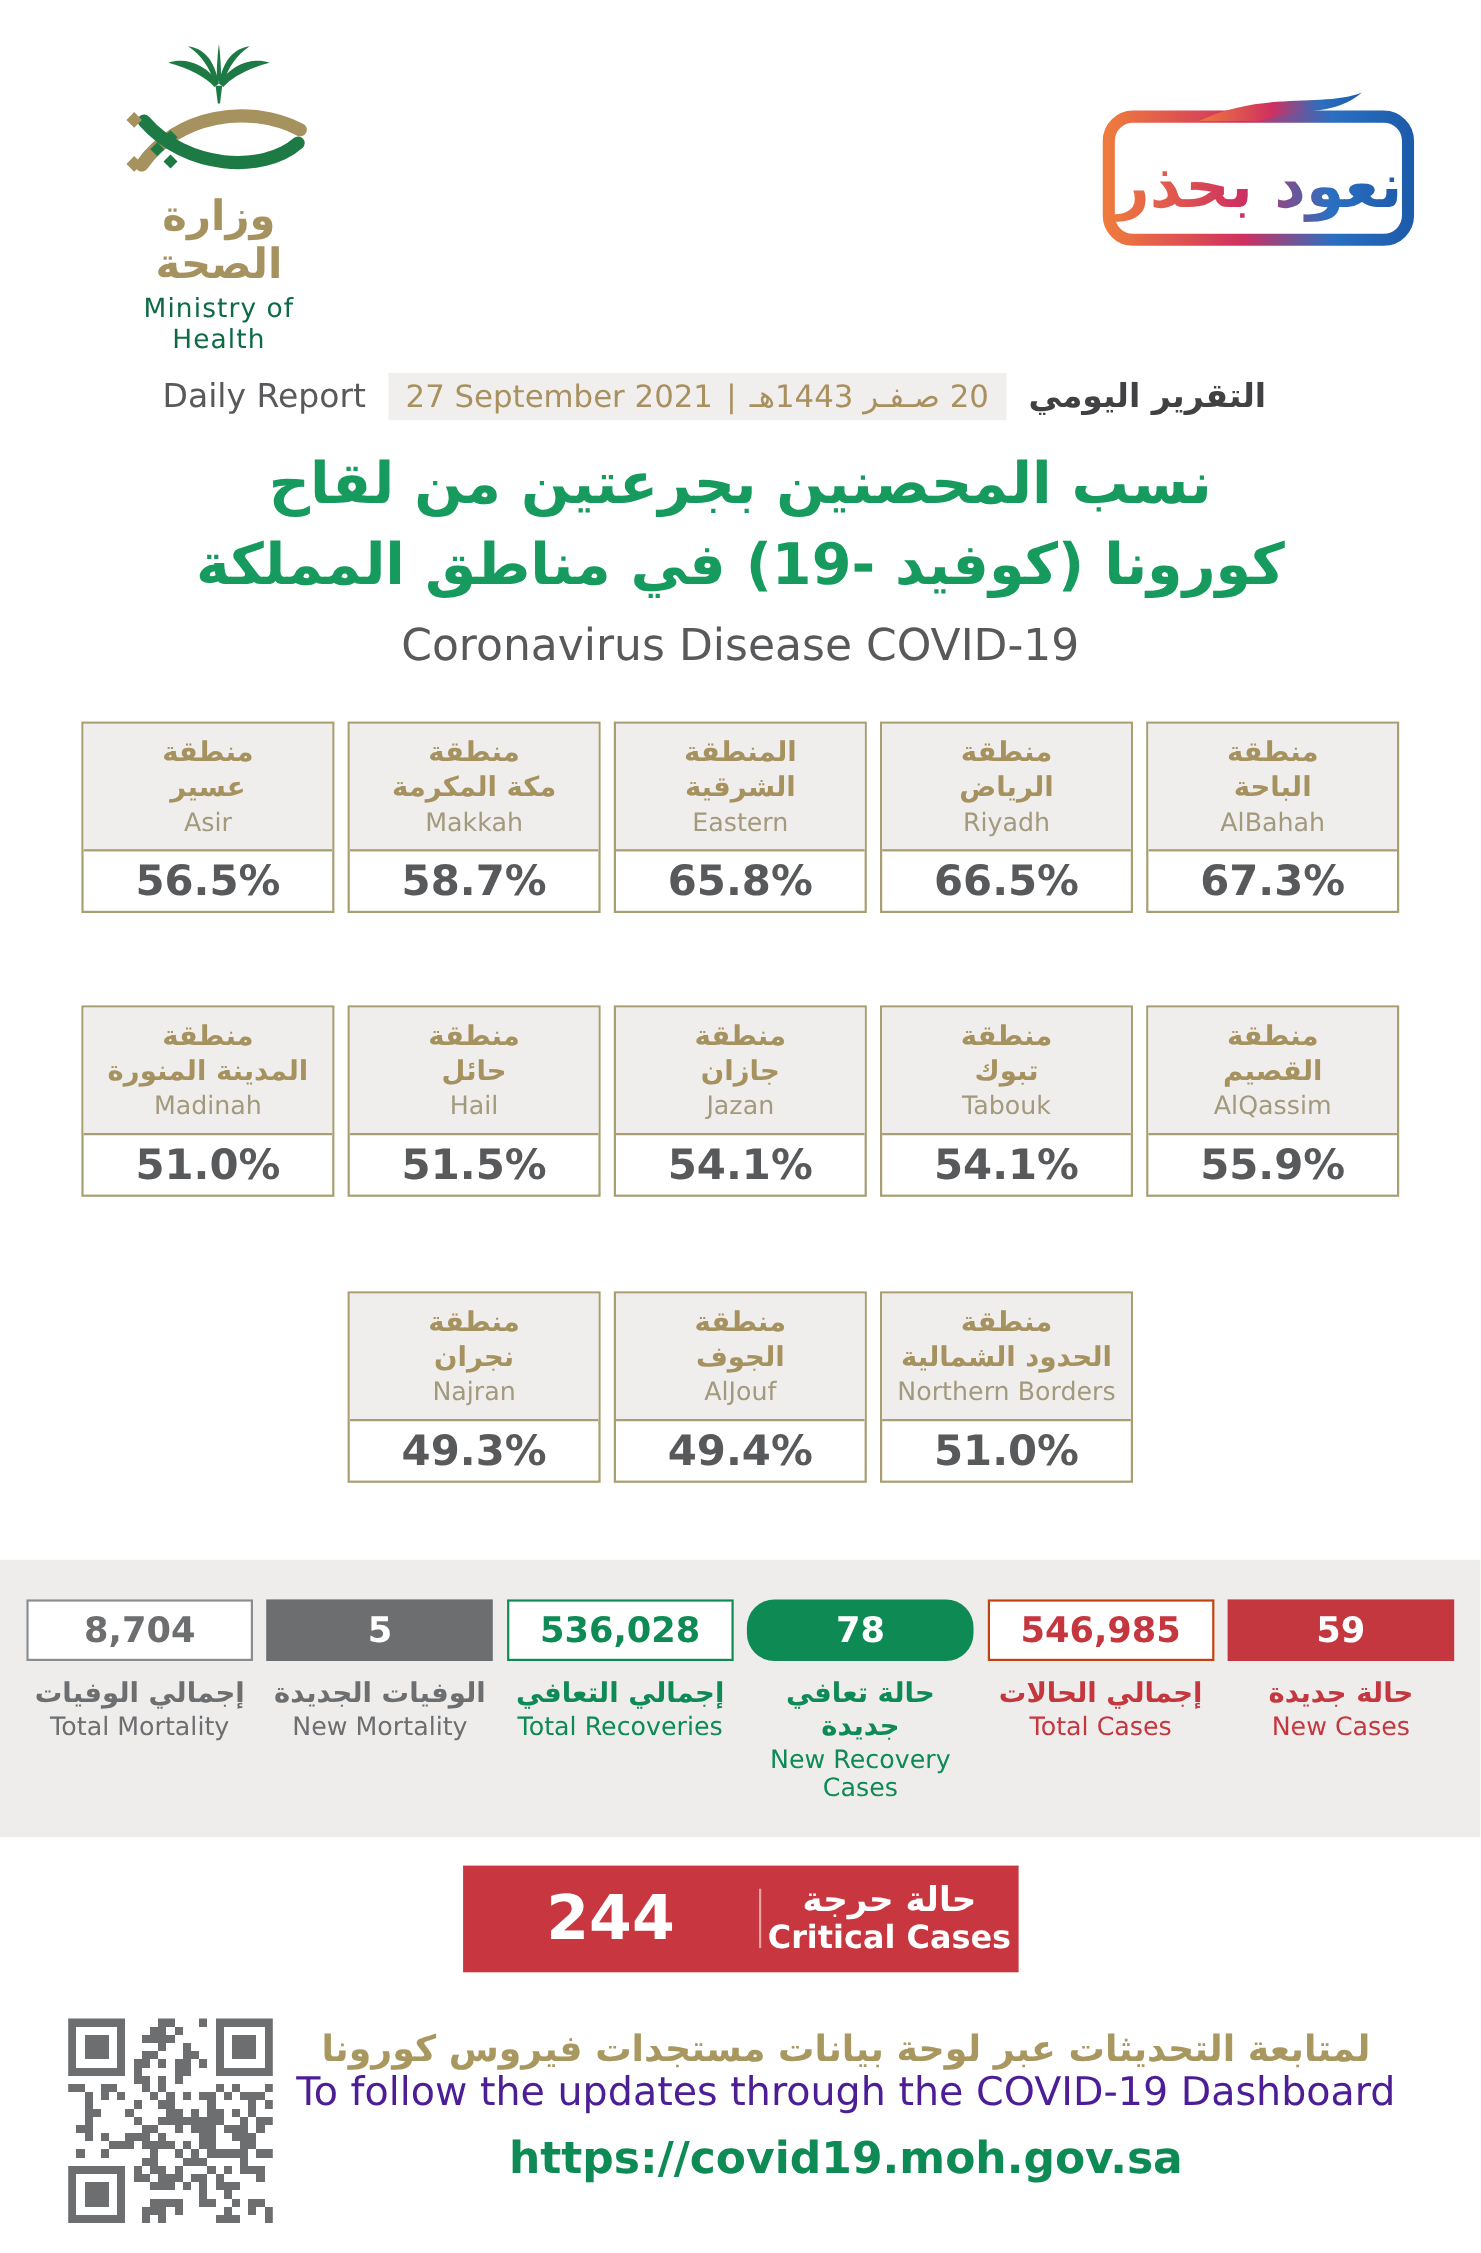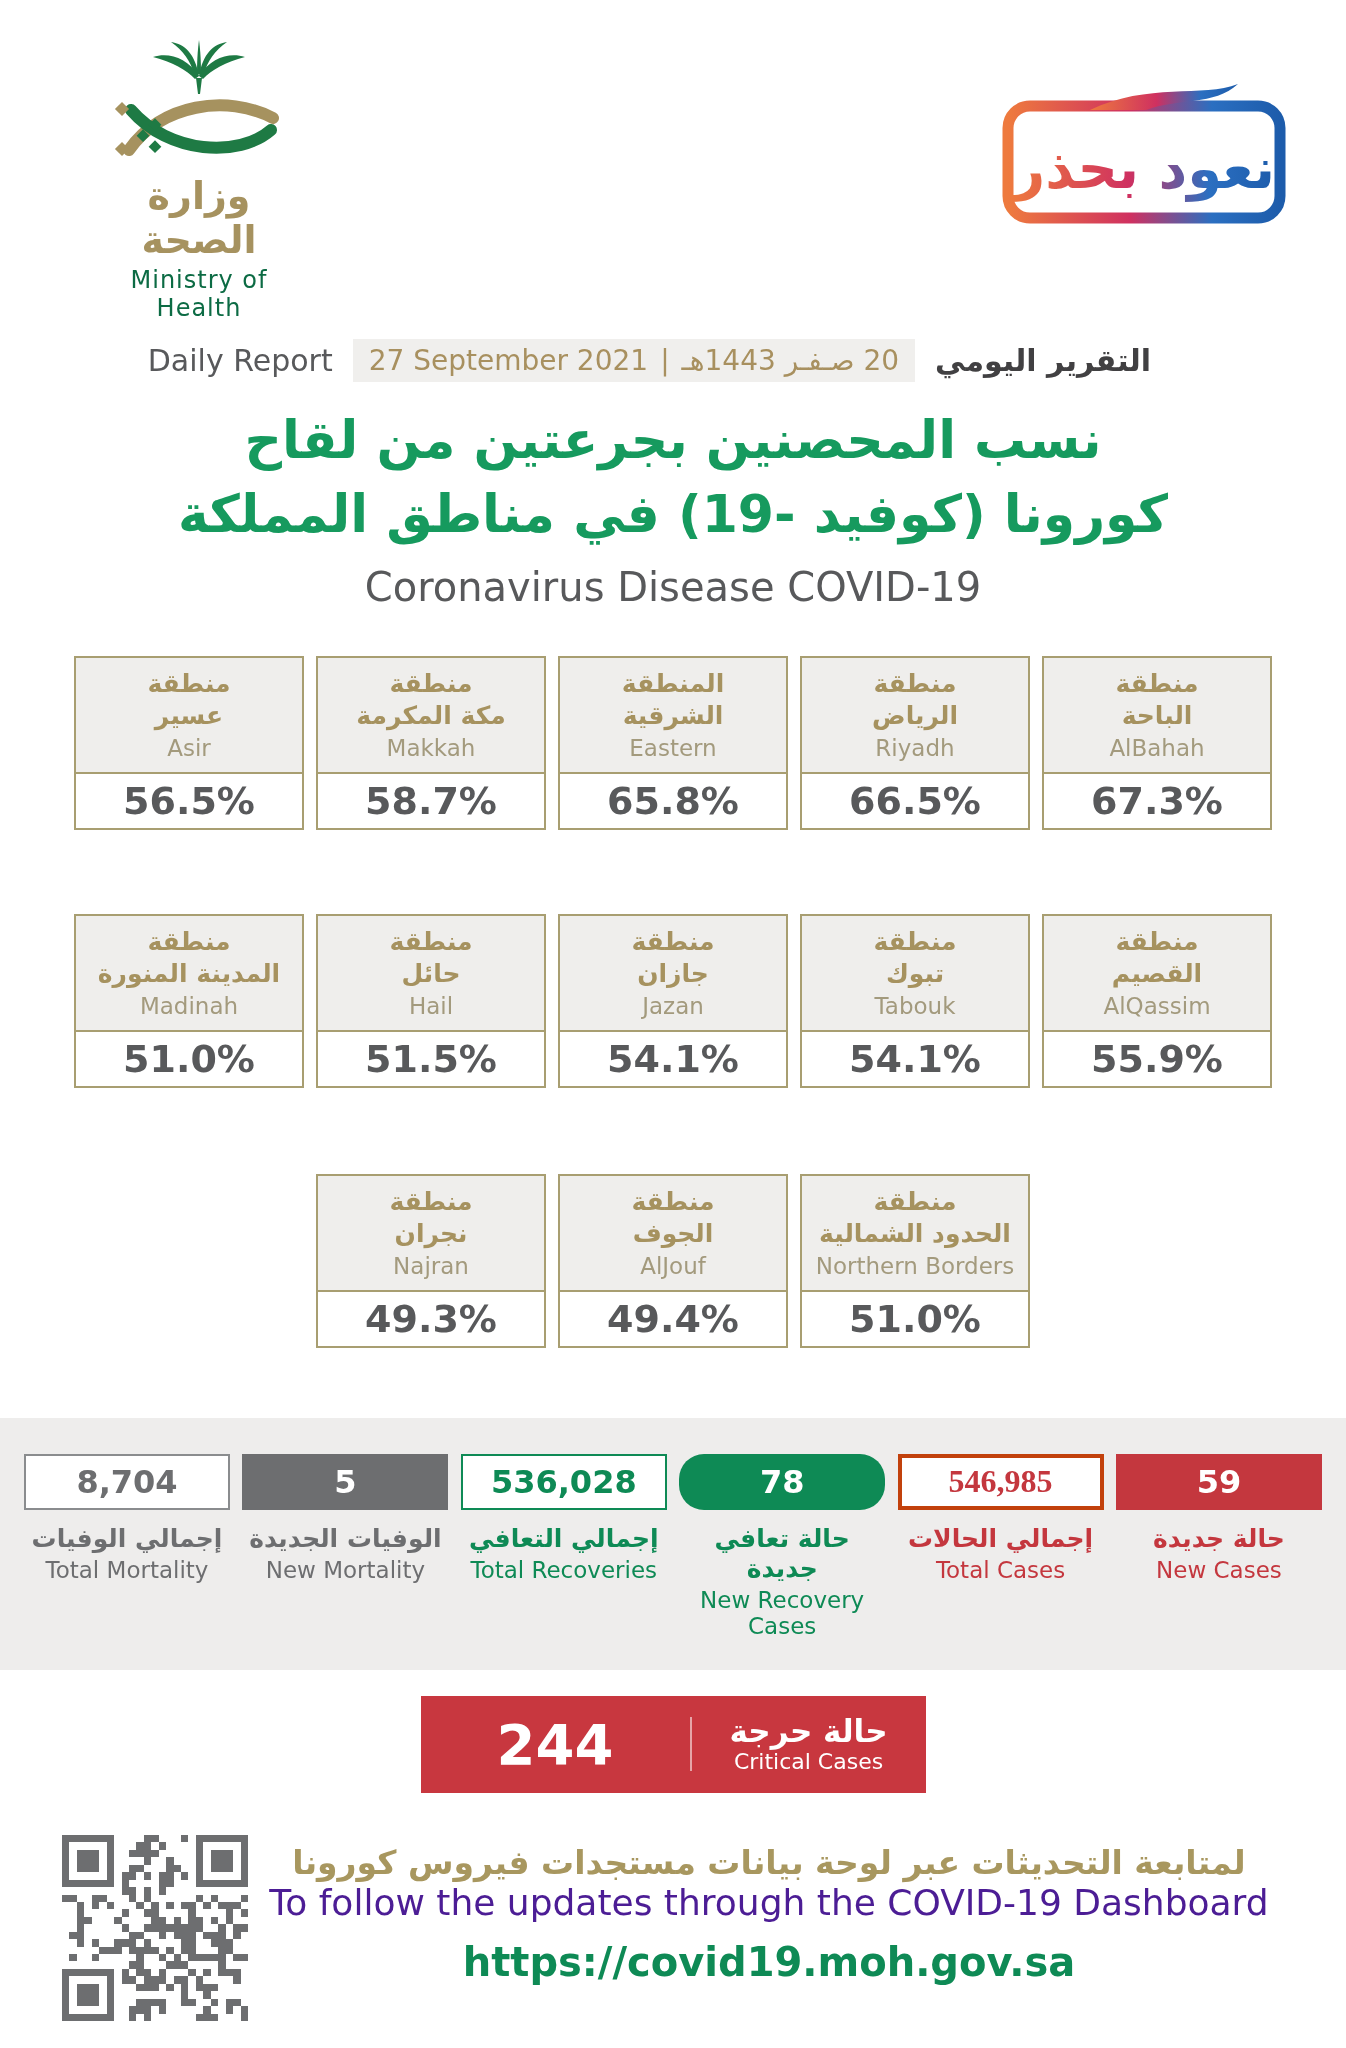--- a/index.html
+++ b/index.html
@@ -33,32 +33,32 @@
   .card-en{color:#a39a7d;font-size:23px;margin-top:3px;}
   .card-val{height:54px;display:flex;align-items:center;justify-content:center;color:#58595b;font-weight:bold;font-size:38px;}
   
   .stats{margin-top:70px;background:#eeedec;padding:36px 24px 30px;display:flex;justify-content:space-between;}
   .stat{width:206px;text-align:center;}
   .stat-box{height:56px;display:flex;align-items:center;justify-content:center;font-size:32px;font-weight:bold;background:#fff;box-sizing:border-box;}
   .outline-gray{border:2px solid #8a8c8e;color:#6d6e70;}
   .solid-gray{background:#6d6e70;color:#fff;}
   .outline-green{border:2px solid #0e8a55;color:#0e8a55;}
   .solid-green{background:#0e8a55;color:#fff;border-radius:25px;}
-  .outline-red{border:4px solid #c2410c;color:#c4373e;font-family:Liberation Serif, serif;}
+  .outline-red{border:2px solid #c2410c;color:#c4373e;}
   .solid-red{background:#c4373e;color:#fff;}
   .stat-ar{margin-top:14px;font-weight:bold;font-size:25px;line-height:1.2;}
   .stat-en{font-size:23px;margin-top:3px;line-height:1.15;}
   .c-gray{color:#6d6e70;} .c-green{color:#0e8a55;} .c-red{color:#c4373e;}
   
   .critical{width:505px;margin:26px auto 0;background:#c8373f;color:#fff;display:flex;align-items:center;height:97px;}
   .crit-num{flex:1.15;text-align:center;font-size:56px;font-weight:bold;}
   .crit-div{width:2px;height:54px;background:rgba(255,255,255,.55);}
   .crit-labels{flex:1;text-align:center;line-height:1.1;}
   .crit-ar{font-size:31px;font-weight:bold;}
-  .crit-en{font-size:22px;font-weight:normal;margin-top:2px;}
+  .crit-en{font-size:29px;font-weight:bold;margin-top:2px;}
   
   .qr-section{display:flex;align-items:flex-start;margin:42px 56px 0 62px;}
   .qr{width:186px;height:186px;flex:none;}
   .dash{flex:1;text-align:center;margin-top:8px;}
   .dash-ar{color:#a8975f;font-weight:bold;font-size:33px;}
   .dash-en{color:#4c1d95;font-size:36px;}
   .dash-url{display:inline-block;color:#0e8a55;font-weight:bold;font-size:40px;margin-top:16px;text-decoration:none;}
 </style>
 </head>
 <body>

